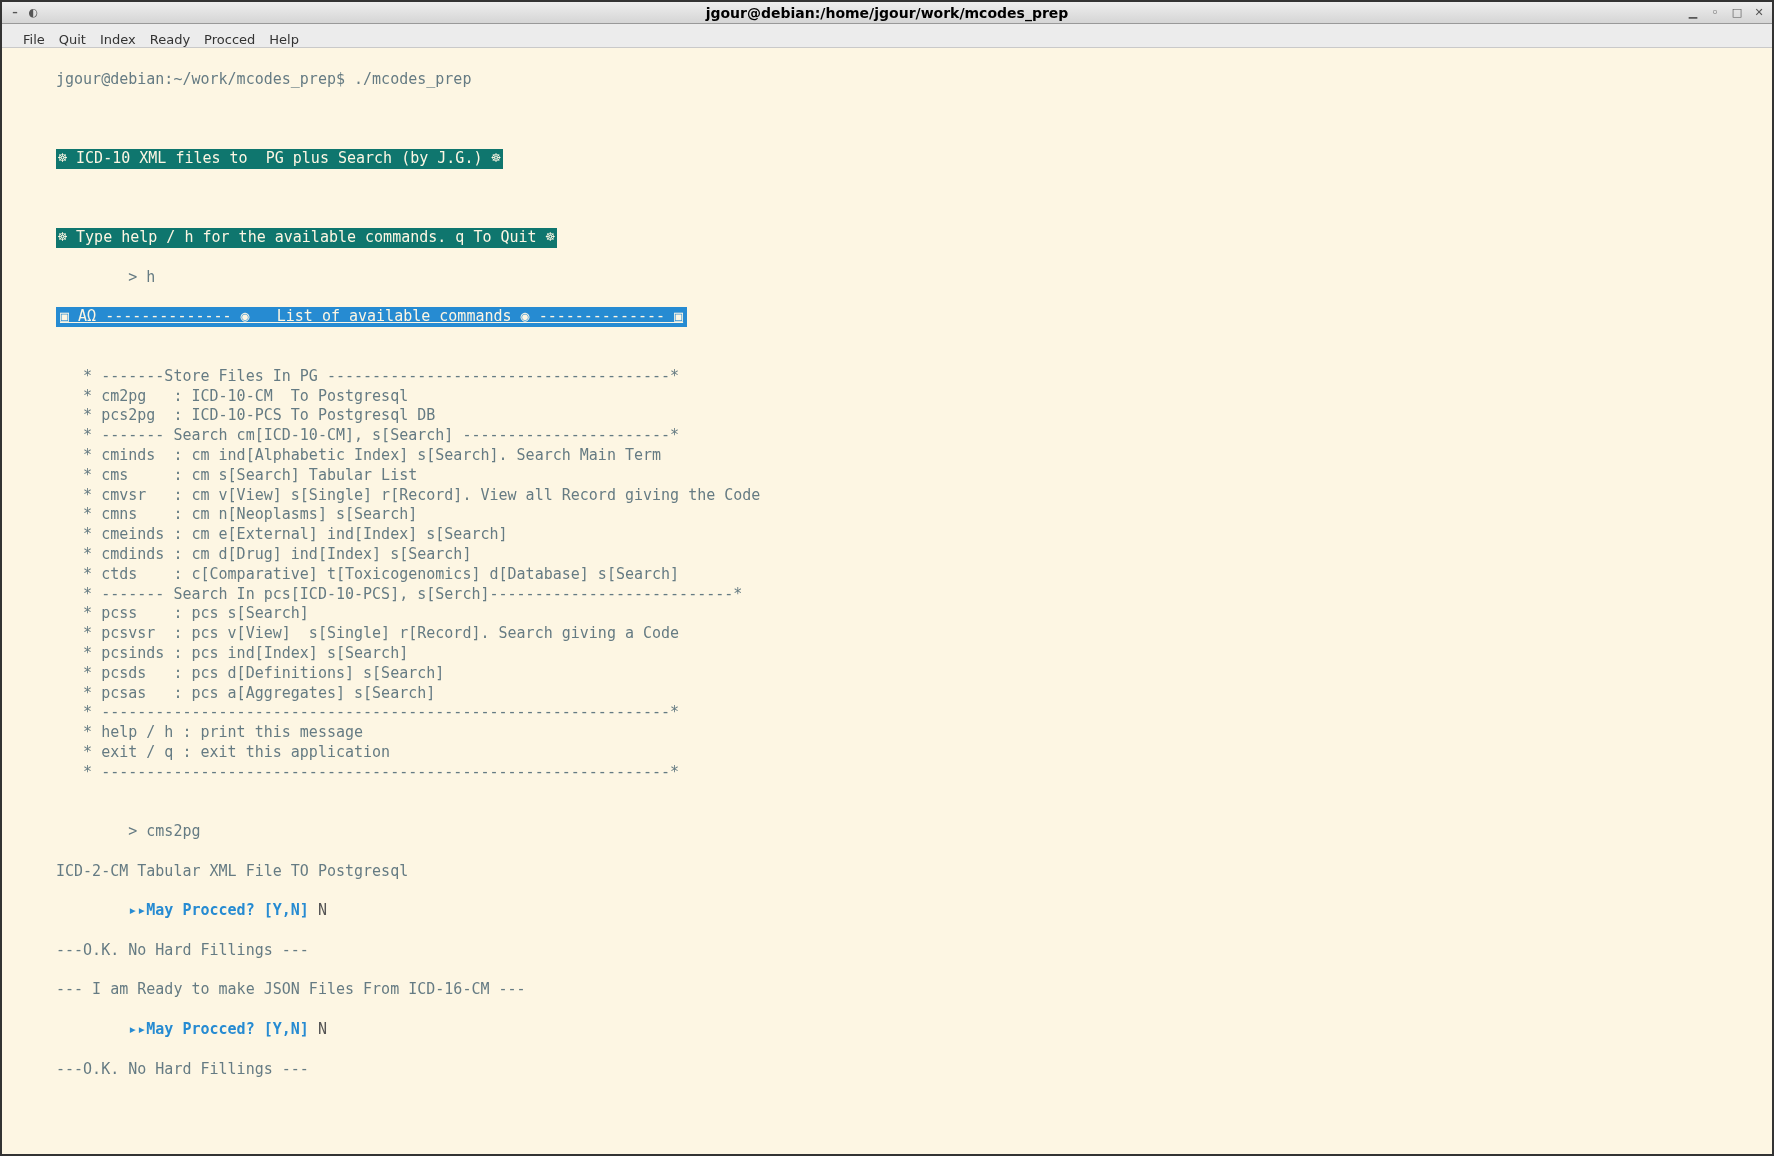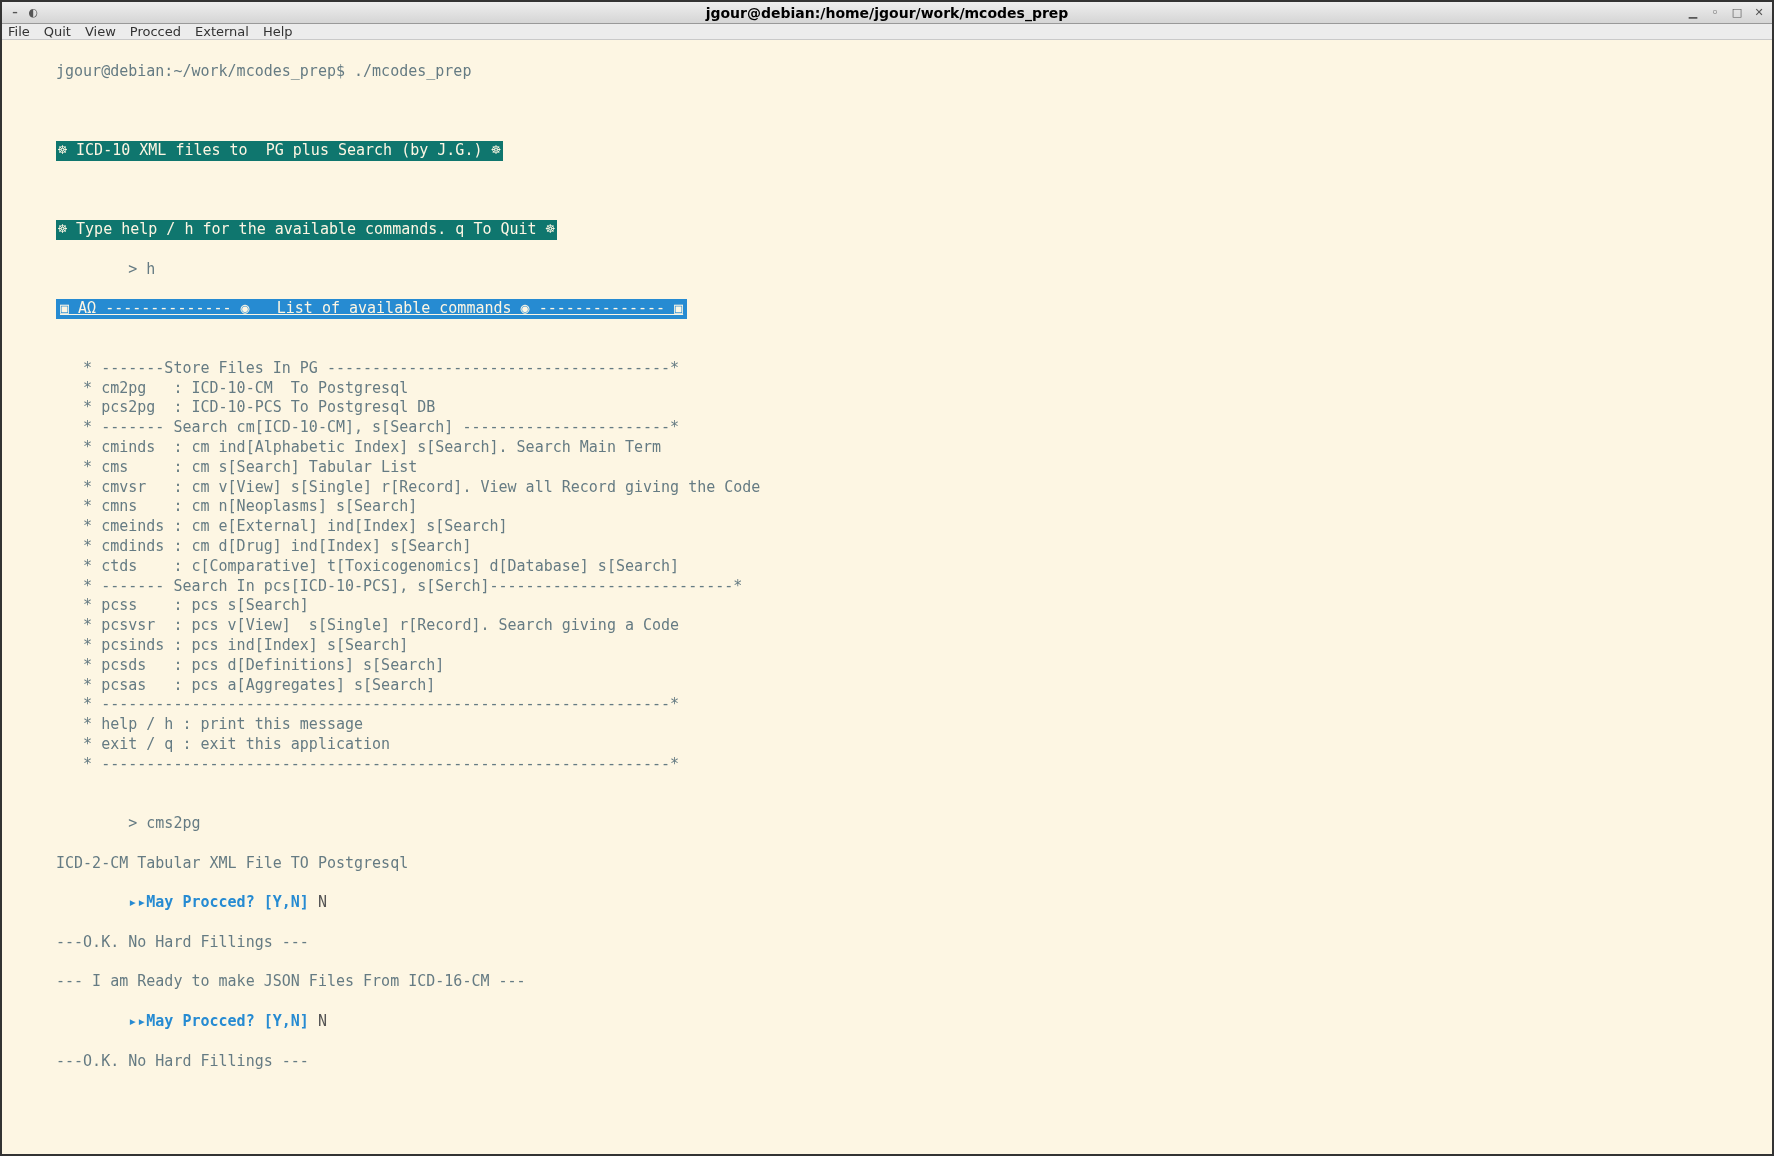--- a/index.html
+++ b/index.html
@@ -47,24 +47,24 @@
       height: 14px;
       display: inline-flex;
       align-items: center;
       justify-content: center;
       font-size: 11px;
       color: #555;
       cursor: pointer;
     }
     .menubar {
       background: #ececec;
-      height: 16px;
+      height: 24px;
       display: flex;
       align-items: flex-end;
-      padding: 0 6px;
+      padding: 0 21px;
       gap: 14px;
       font-family: "DejaVu Sans", sans-serif;
       font-size: 13px;
       color: #333;
       border-bottom: 1px solid #c9c9c9;
     }
     .menubar span { cursor: pointer; }
     .terminal {
       background: #fdf6e3;
       color: #555;
@@ -104,23 +104,23 @@
     <span class="tb-btn">▁</span>
     <span class="tb-btn">◦</span>
     <span class="tb-btn">□</span>
     <span class="tb-btn">✕</span>
   </div>
 </div>
 
 <div class="menubar">
   <span>File</span>
   <span>Quit</span>
-  <span>View</span>
+  <span>Index</span>
+  <span>Ready</span>
   <span>Procced</span>
-  <span>External</span>
   <span>Help</span>
 </div>
 
 <div class="terminal">
 <span class="line prompt-txt">jgour@debian:~/work/mcodes_prep$ ./mcodes_prep</span>
 <span class="line"> </span>
 <span class="line"><span class="banner1">☸ ICD-10 XML files to  PG plus Search (by J.G.) ☸</span></span>
 <span class="line"> </span>
 <span class="line"><span class="banner1">☸ Type help / h for the available commands. q To Quit ☸</span></span>
 <span class="line prompt-txt">        &gt; h</span>

